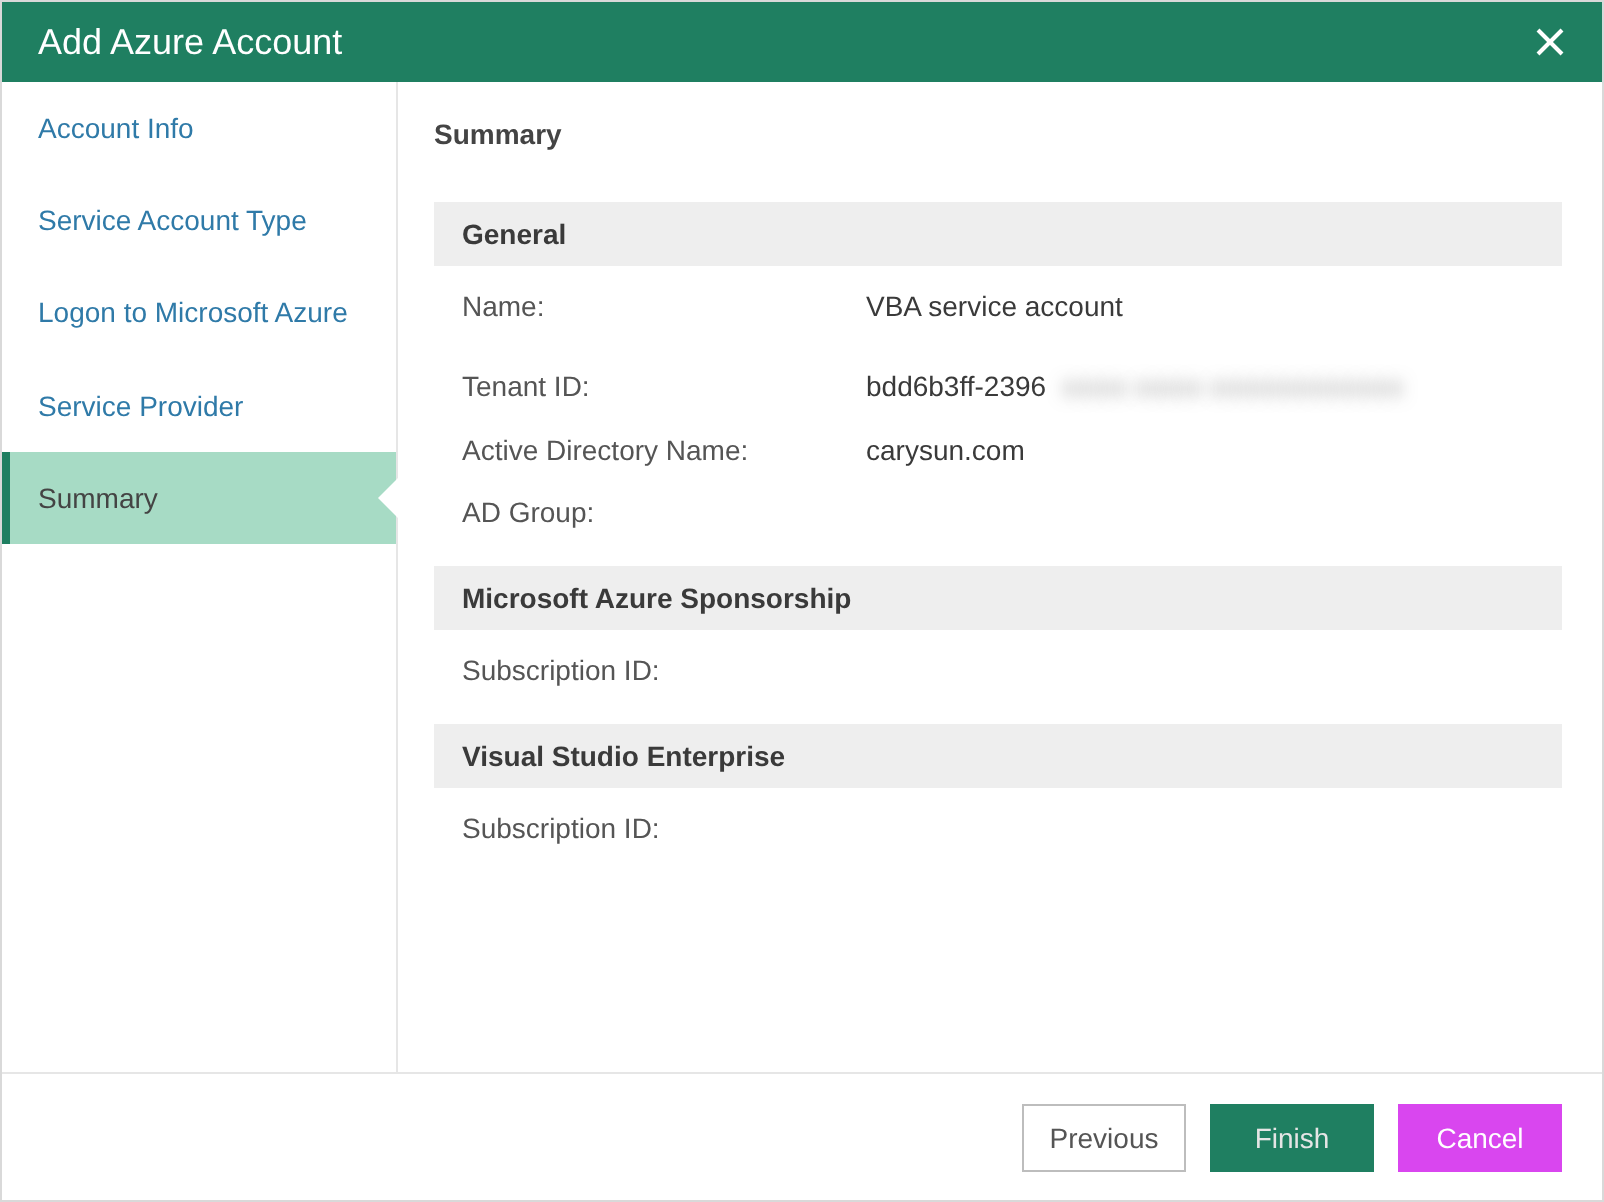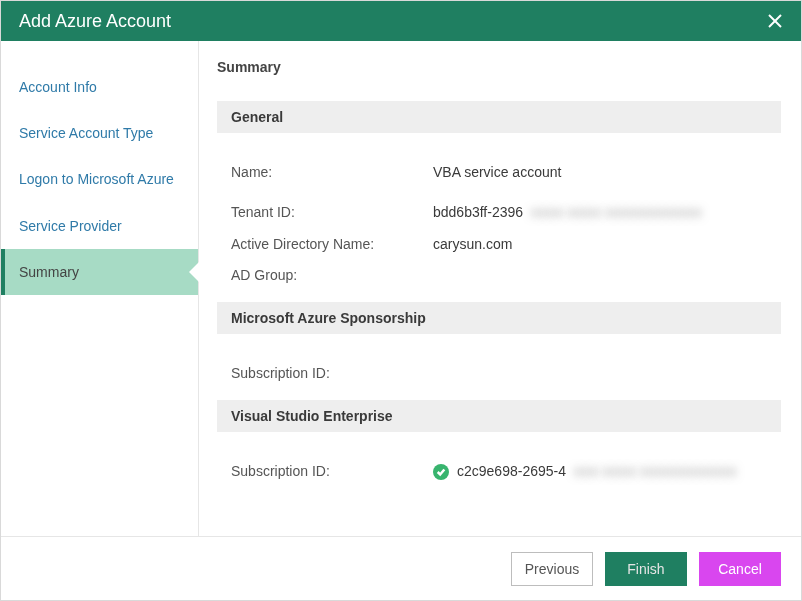--- a/index.html
+++ b/index.html
@@ -3,38 +3,38 @@
 <meta charset="utf-8">
 <style>
   * { box-sizing: border-box; }
   html, body { margin: 0; padding: 0; font-family: 'Segoe UI', Arial, sans-serif; font-size: 14px; color: #333; background: #fff; }
   .window { width: 802px; height: 601px; border: 1px solid #d9d9d9; display: flex; flex-direction: column; position: relative; }
   .titlebar { background: #1f7f61; height: 40px; display: flex; align-items: center; padding: 0 14px 0 18px; color: #fff; font-size: 18px; }
   .titlebar .title { flex: 1; }
   .titlebar .close { width: 24px; height: 24px; display: flex; align-items: center; justify-content: center; cursor: pointer; }
   .titlebar .close svg { width: 14px; height: 14px; stroke: #fff; stroke-width: 2; }
   .body { flex: 1; display: flex; overflow: hidden; }
-  .sidebar { width: 198px; border-right: 1px solid #e6e6e6; display: flex; flex-direction: column; padding-top: 23px; position: relative; }
+  .sidebar { width: 198px; border-right: 1px solid #e6e6e6; display: flex; flex-direction: column; padding-top: 0; position: relative; }
   .sidebar-item { padding: 14px 18px; color: #2f7aa8; cursor: pointer; line-height: 1.3; position: relative; }
   .sidebar-item.active { background: #a7dbc5; color: #444; }
   .sidebar-item.active::before { content: ""; position: absolute; left: 0; top: 0; bottom: 0; width: 4px; background: #1f7f61; }
   .sidebar-item.active::after {
     content: "";
     position: absolute;
     right: -1px;
     top: 50%;
     transform: translateY(-50%);
     width: 0; height: 0;
     border-top: 10px solid transparent;
     border-bottom: 10px solid transparent;
     border-right: 10px solid #fff;
   }
   .main { flex: 1; padding: 18px 20px 0 18px; overflow: auto; color: #3a3a3a; }
   .page-title { font-weight: 600; color: #444; margin-bottom: 26px; font-size: 14px; }
-  .section-header { background: #eeeeee; padding: 8px 14px; font-weight: 600; margin-bottom: 24px; color: #3a3a3a; }
+  .section-header { background: #eeeeee; padding: 8px 14px; font-weight: 600; margin-bottom: 5px; color: #3a3a3a; }
   .row { display: flex; padding: 4px 14px; line-height: 1.7; }
   .row .label { width: 180px; color: #555; }
   .row .value { flex: 1; display: flex; align-items: center; gap: 8px; color: #3a3a3a; margin-left: 22px; }
   .blurred { color: transparent; text-shadow: 0 0 8px rgba(120,120,120,0.8); letter-spacing: 1px; user-select: none; }
   .check-icon { width: 16px; height: 16px; background: #38b46e; border-radius: 50%; display: inline-flex; align-items: center; justify-content: center; flex-shrink: 0; }
   .check-icon svg { width: 10px; height: 10px; stroke: #fff; stroke-width: 3; fill: none; }
   .footer { height: 64px; border-top: 1px solid #e6e6e6; display: flex; justify-content: flex-end; align-items: center; gap: 12px; padding: 11px 20px; }
   .btn { min-width: 82px; height: 34px; display: inline-flex; align-items: center; justify-content: center; cursor: pointer; font-size: 14px; border: none; }
   .btn-secondary { background: #fff; border: 1px solid #bdbdbd; color: #555; }
   .btn-primary { background: #1f7f61; color: #e5e5e5; text-align: right; }
@@ -117,29 +117,20 @@
         <div class="section-header">Microsoft Azure Sponsorship</div>
         <div class="row">
           <span class="label">Subscription ID:</span>
         </div>
       </div>
 
       <div class="section-block">
         <div class="section-header">Visual Studio Enterprise</div>
         <div class="row">
           <span class="label">Subscription ID:</span>
-          <span class="value">
-            <span class="check-icon">
-                <svg viewBox="0 0 12 12">
-                  <polyline points="2,6 5,9 10,3"></polyline>
-                </svg>
-              </span>
-            <span>c2c9e698-2695-4</span>
-              <span class="blurred">xxx-xxxx-xxxxxxxxxxxx</span>
-          </span>
         </div>
       </div>
 
     </div>
   </div>
 
   <div class="footer">
     <button class="btn btn-secondary">Previous</button>
     <button class="btn btn-primary">Finish</button>
     <button class="btn btn-cancel">Cancel</button>

